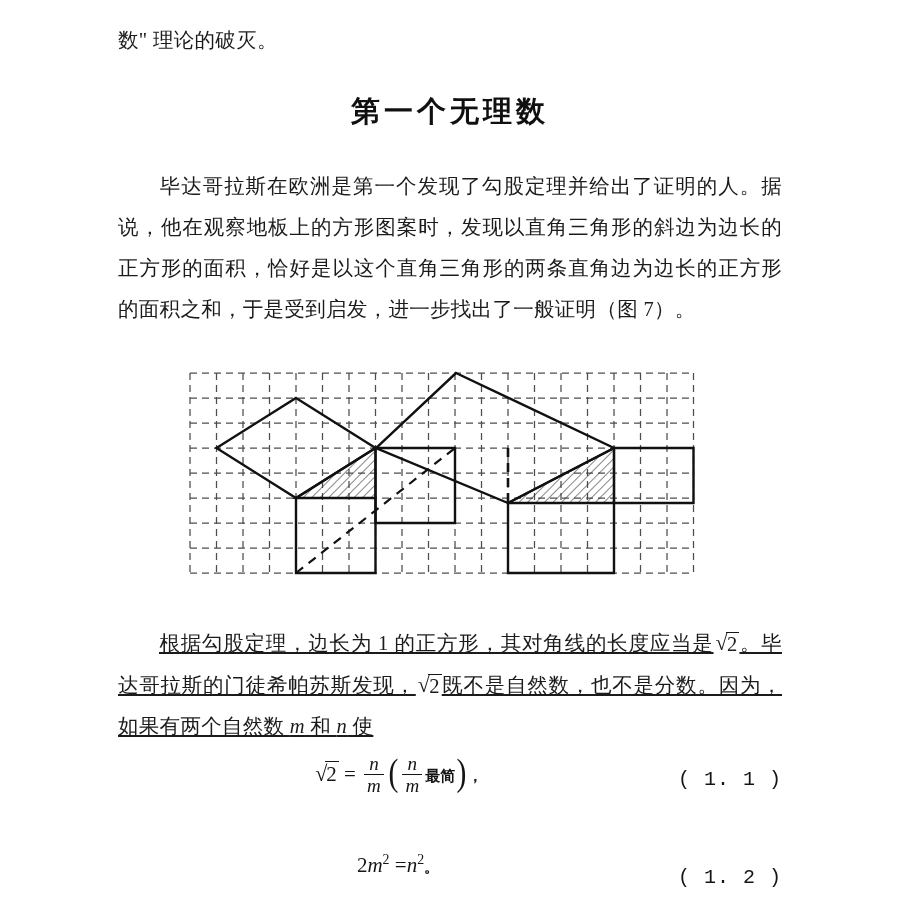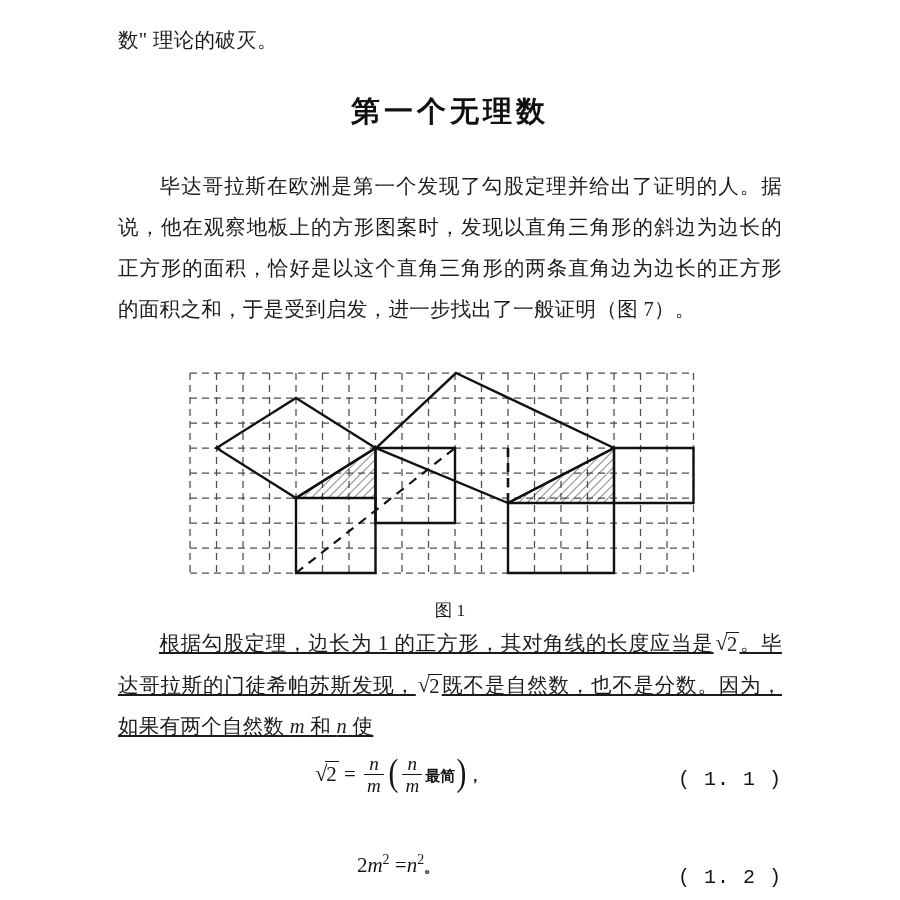--- a/index.html
+++ b/index.html
@@ -225,21 +225,20 @@
 
         <polygon points="270,5 428,80 322,135 190,80" fill="none" stroke="#111111" stroke-width="2.4"></polygon>
 
         <polygon points="322,135 428,80 428,135" fill="none" stroke="#111111" stroke-width="2.2"></polygon>
 
         <line x1="322" y1="80" x2="322" y2="135" stroke="#111111" stroke-width="2.6" stroke-dasharray="9 6"></line>
       </g>
     </svg>
   </div>
 
-  <div class="fig-caption">图 1</div>
 
   <div class="body-text para-2">
     <span class="indent"></span><span>根据勾股定理，边长为 1 的正方形，其对角线的长度应当是</span><span class="radical"><span class="rsign">√</span><span class="rbody">2</span></span><span>。毕达哥拉斯的门徒希帕苏斯发现，</span><span class="radical"><span class="rsign">√</span><span class="rbody">2</span></span><span>既不是自然数，也不是分数。因为，如果有两个自然数 </span><span class="mi">m</span><span> 和 </span><span class="mi">n</span><span> 使</span>
   </div>
 
   <div class="eq-row eq-1">
     <div class="eq-body">
       <span class="radical"><span class="rsign">√</span><span class="rbody">2</span></span>
       <span>=</span>
       <span class="frac">

